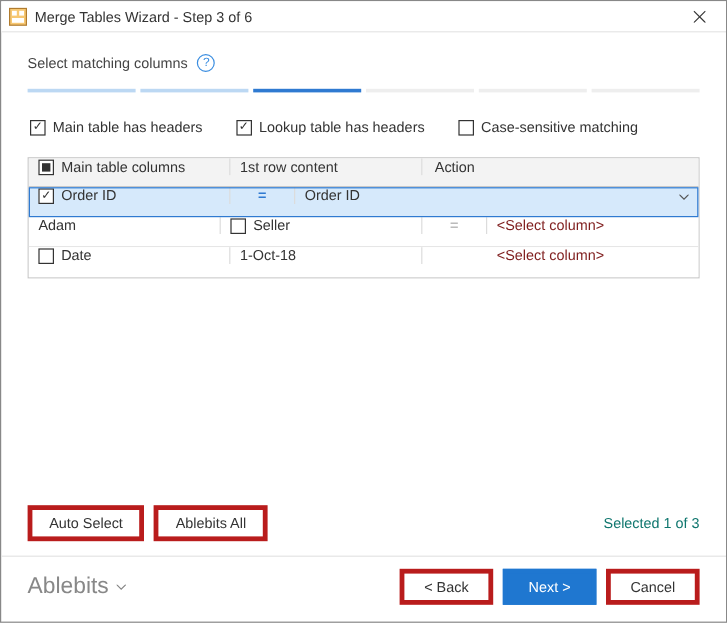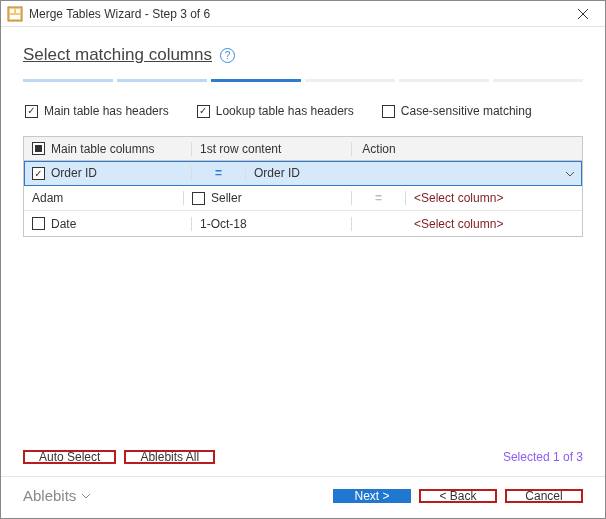--- a/index.html
+++ b/index.html
@@ -37,24 +37,23 @@
   }
 
   .content {
     flex: 1;
     display: flex;
     flex-direction: column;
     padding: 18px 22px 0 22px;
   }
   .heading-row { display: flex; align-items: center; margin-bottom: 14px; }
   .heading {
-    font-size: 17px;
+    font-size: 12px;
     color: #444;
     font-weight: 400;
-    text-decoration: underline;
   }
   .help-icon {
     width: 15px; height: 15px;
     border: 1px solid #3a8de0;
     color: #3a8de0;
     border-radius: 50%;
     font-size: 10px;
     line-height: 13px;
     text-align: center;
     margin-left: 8px;
@@ -91,21 +90,21 @@
     font-size: 10px; line-height: 10px;
     color: #333;
     background: #fff;
   }
 
   .grid {
     border: 1px solid #c8c8c8;
   }
   .grid .hdr, .grid .row {
     display: flex;
-    align-items: center;
+    align-items: flex-start;
   }
   .grid .hdr {
     background: #f3f3f3;
     border-bottom: 1px solid #c8c8c8;
     height: 24px;
   }
   .grid .cell {
     display: flex;
     align-items: center;
     padding: 0 8px;
@@ -146,41 +145,41 @@
     color:#555;
   }
 
   .below-grid {
     display:flex;
     align-items:center;
     margin-top: auto;
     padding: 10px 0 12px 0;
   }
   .btn {
-    height: 14px;
+    height: 30px;
     padding: 0 14px;
-    border: 2px solid #b91c1c;
+    border: 4px solid #b91c1c;
     background: #fff;
     color: #333;
     display: inline-flex;
     align-items: center;
     justify-content: center;
     font: inherit;
   }
   .btn + .btn { margin-left: 8px; }
-  .sel-count { margin-left:auto; color:#8b5cf6; }
+  .sel-count { margin-left:auto; color:#0f766e; }
 
   .footer {
     border-top: 1px solid #e4e4e4;
     padding: 10px 22px 14px 22px;
     display: flex;
     align-items: center;
   }
   .brand {
-    font-size: 15px;
+    font-size: 19px;
     color: #888;
     display:flex; align-items:center; gap:6px;
   }
   .brand .dd { font-size:10px; color:#888; }
   .footer .spacer { flex:1; }
   .footer .btn { width: 78px; padding:0; }
   .btn.primary {
     background: #1f77d0;
     border-color: #1f77d0;
     color: #fff;
@@ -314,16 +313,16 @@
 <div class="footer">
   <div class="brand">
     <span>Ablebits</span>
     <span class="dd">
       <svg width="8" height="5" viewBox="0 0 8 5">
           <path d="M0 0 L4 4 L8 0" fill="none" stroke="#888" stroke-width="1"></path>
         </svg>
     </span>
   </div>
   <div class="spacer"></div>
+  <button class="btn">&lt; Back</button>
   <button class="btn primary">Next &gt;</button>
-  <button class="btn">&lt; Back</button>
   <button class="btn">Cancel</button>
 </div>
 
 </body></html>

